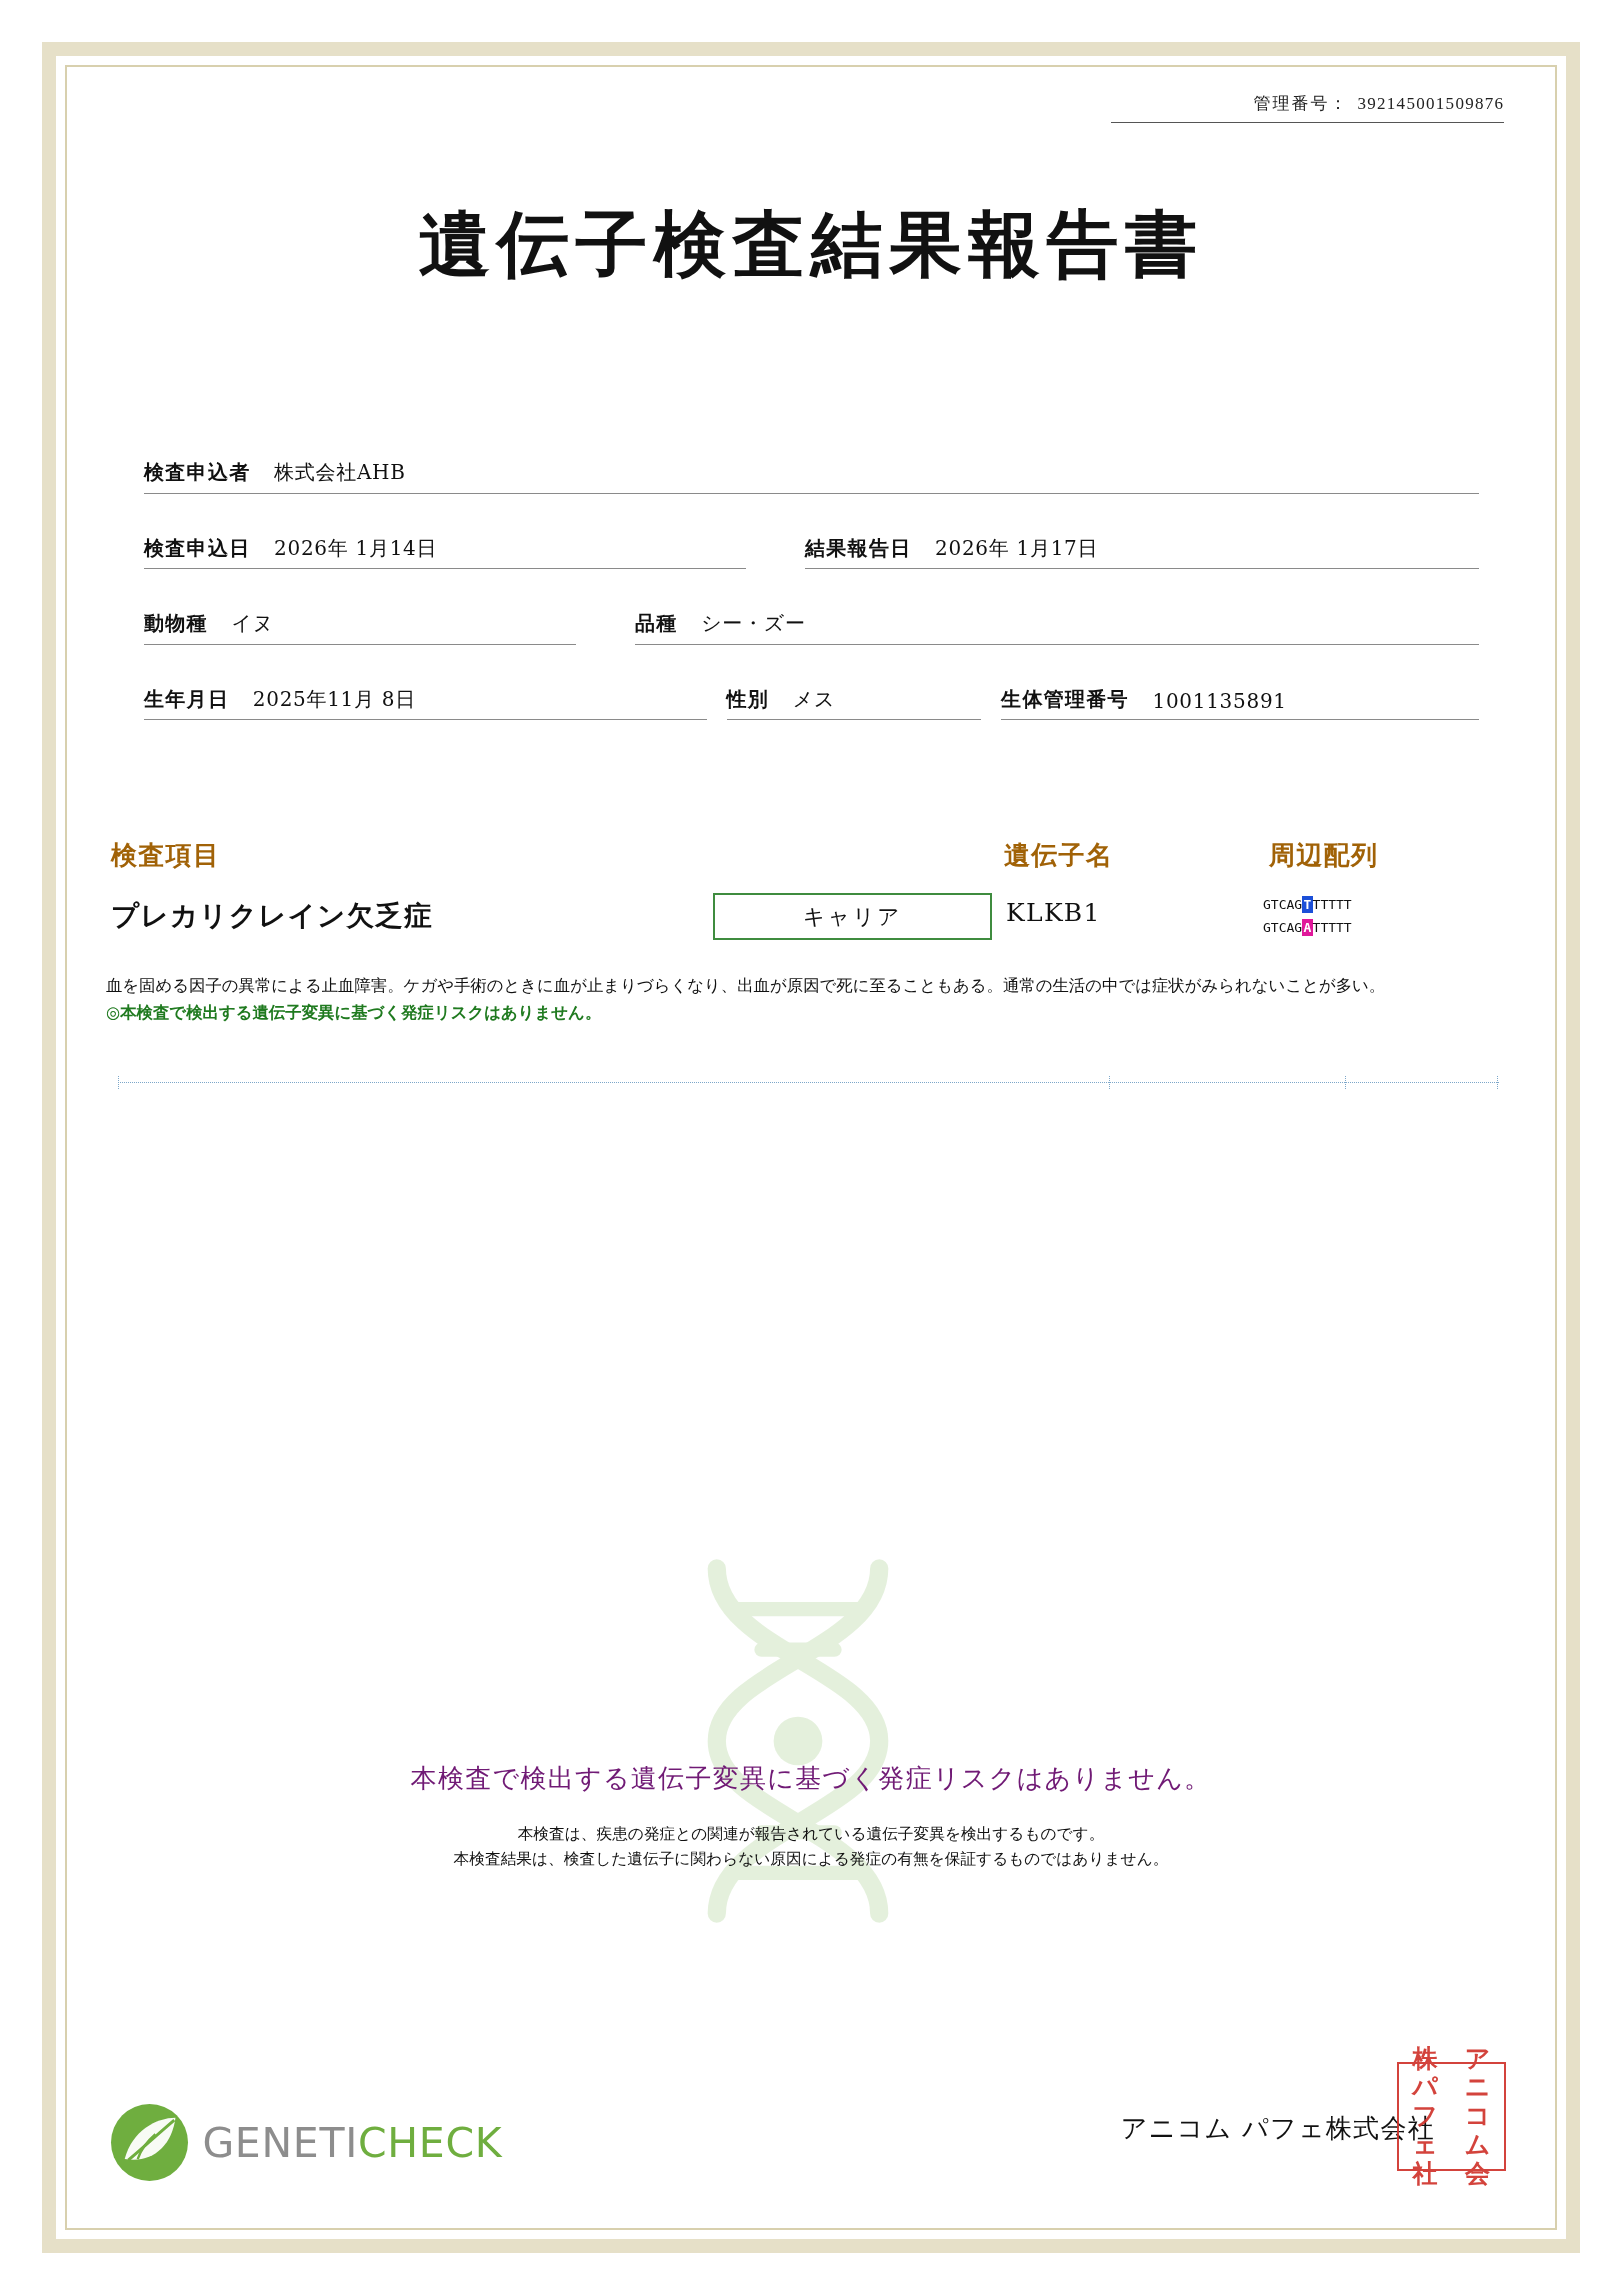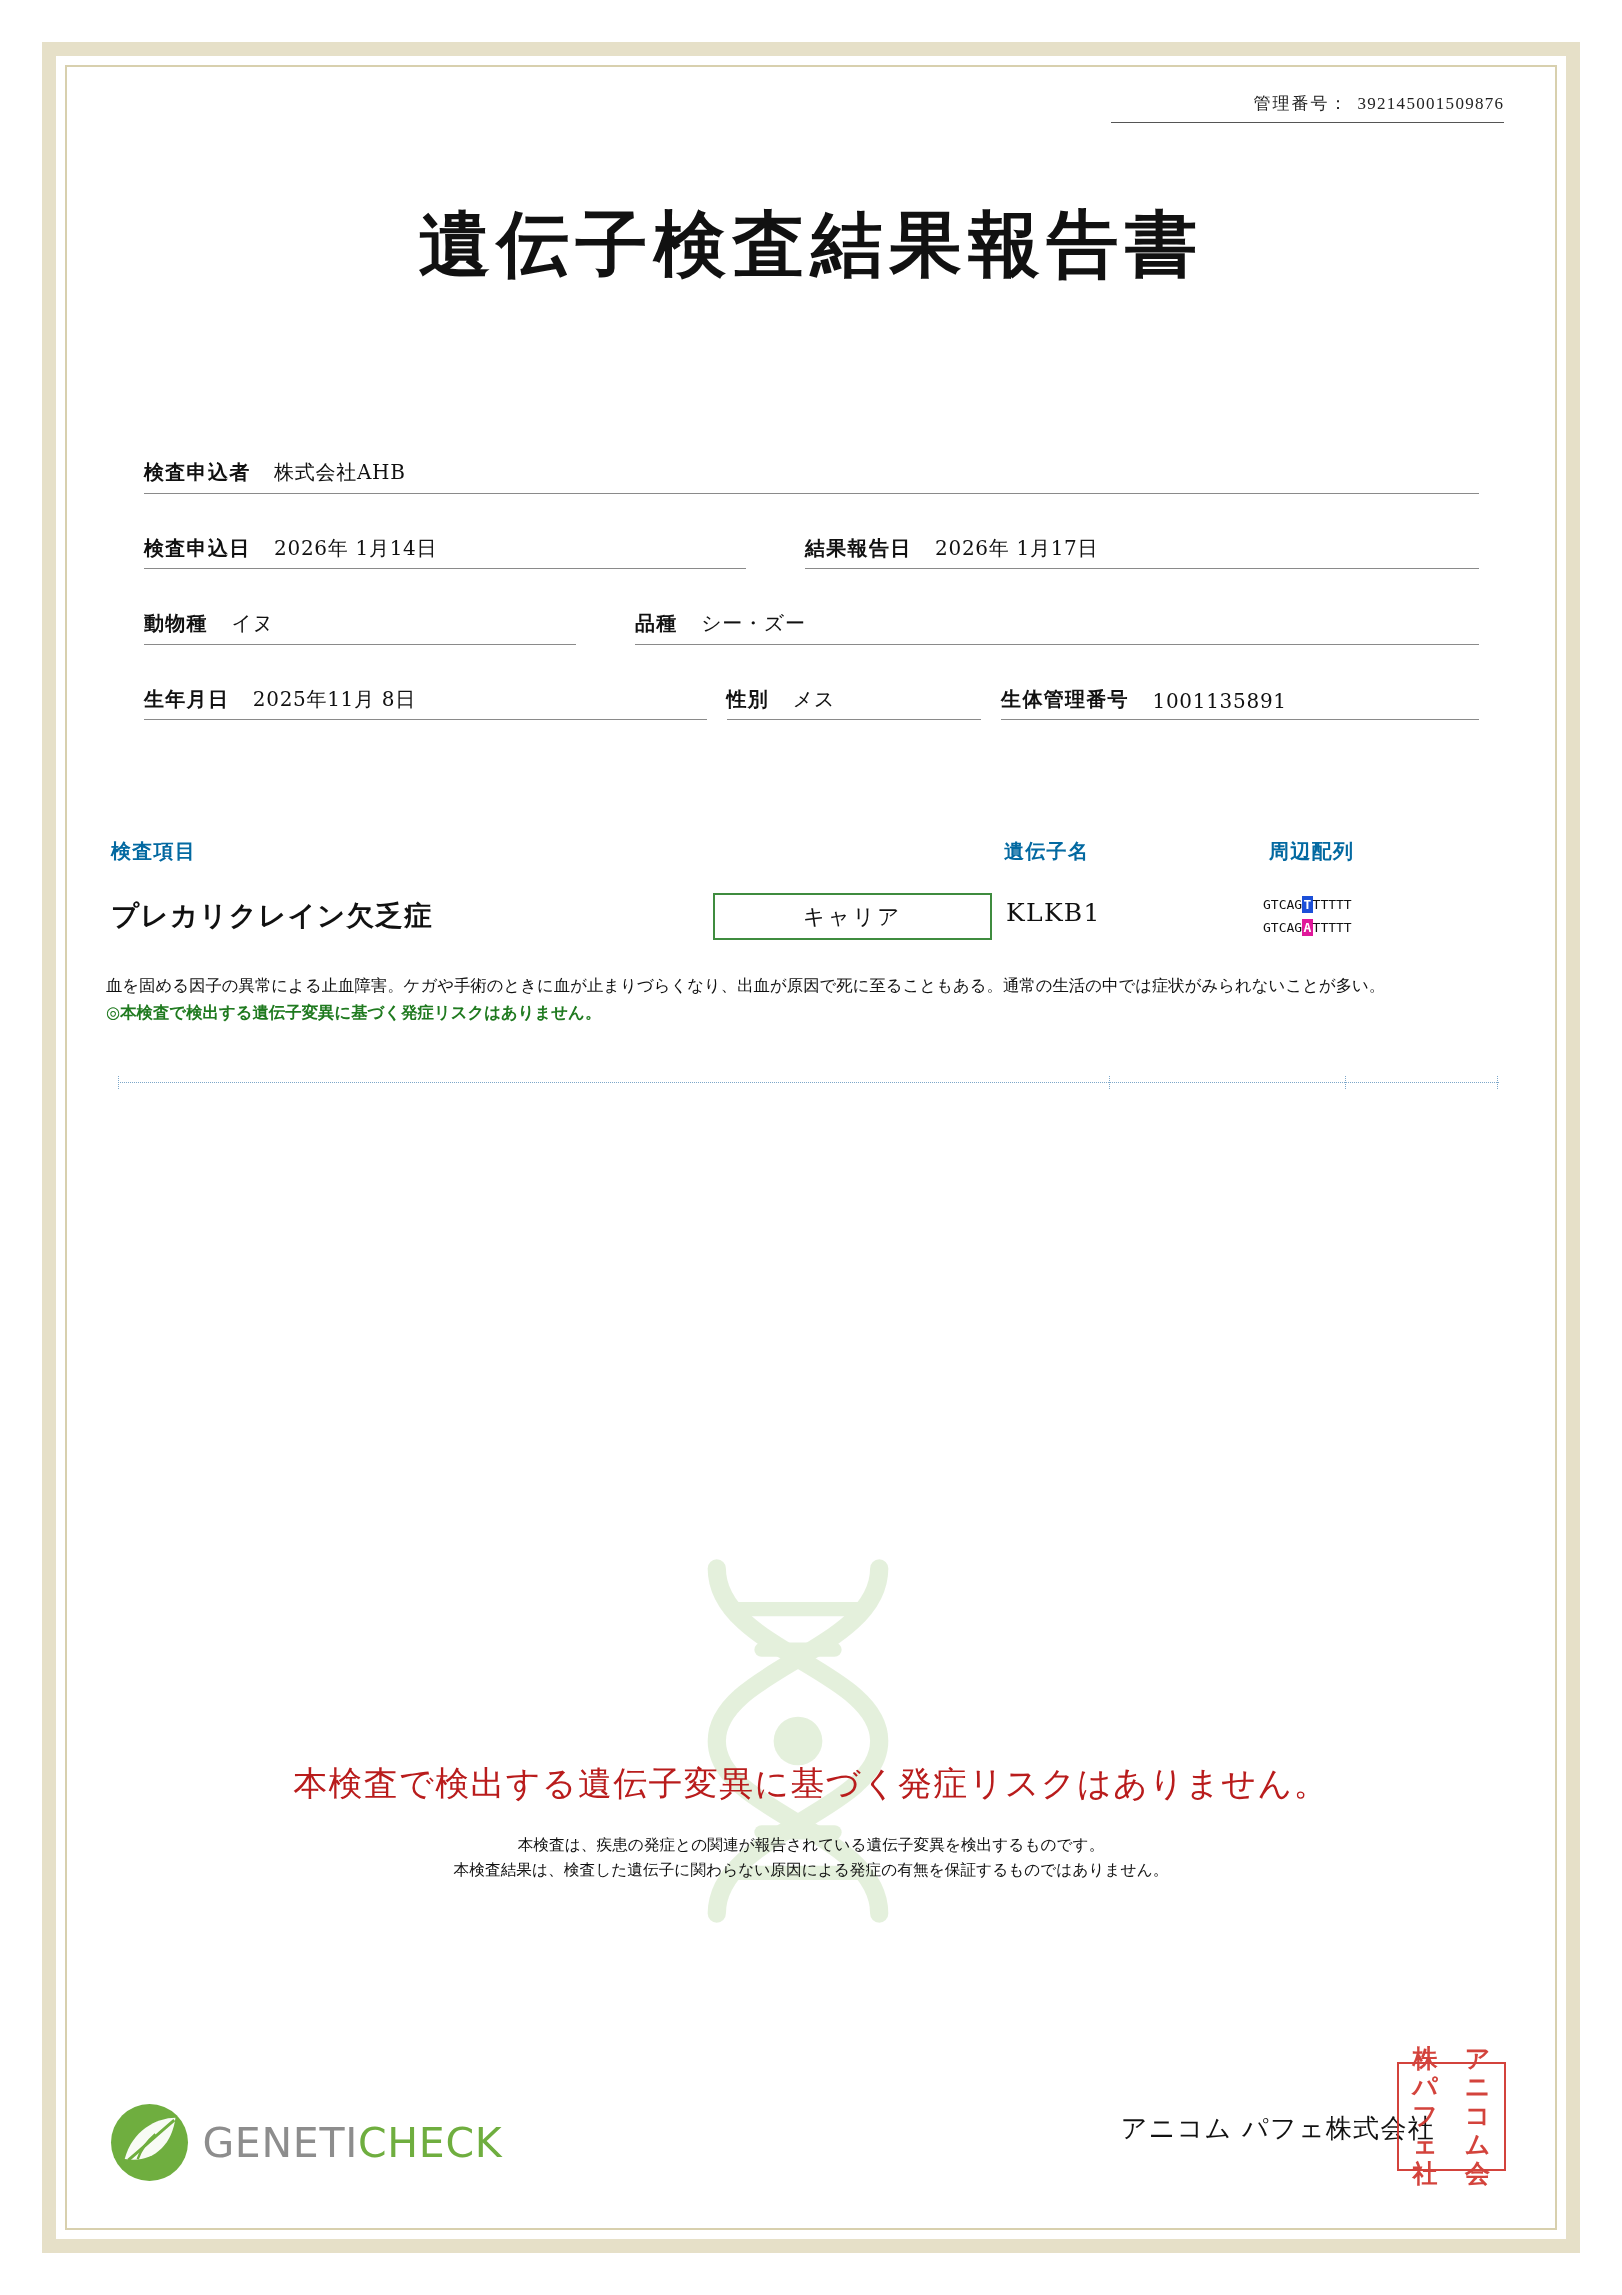--- a/index.html
+++ b/index.html
@@ -125,23 +125,23 @@
 
   
   .test-head {
     position: absolute;
     top: 759px;
     left: 0;
     width: 1426px;
   }
   .test-head .h-item {
     position: absolute;
-    font-size: 20px;
-    font-weight: 700;
-    color: #0369a1;
+    font-size: 26px;
+    font-weight: 700;
+    color: #a16207;
     letter-spacing: 1.3px;
     font-family: "DejaVu Serif", serif;
   }
   .h-kensa { left: 13px; top: 0; }
   .h-gene  { left: 906px; top: 0; }
   .h-seq   { left: 1171px; top: 0; }
 
   .test-row {
     position: absolute;
     top: 810px;
@@ -258,23 +258,23 @@
     text-align: center;
     font-family: "DejaVu Sans", sans-serif;
   }
   .conc-l1 {
     font-size: 25px;
     letter-spacing: 1.3px;
     color: #111;
     margin-bottom: 10.5px;
   }
   .conc-l2 {
-    font-size: 34px;
-    letter-spacing: 1.3px;
-    color: #b91c1c;
+    font-size: 26px;
+    letter-spacing: 1.3px;
+    color: #701a75;
   }
   .conc-small {
     margin-top: 25px;
     font-size: 15.7px;
     line-height: 1.6;
     color: #111;
   }
 
   
   .logo-wrap {

